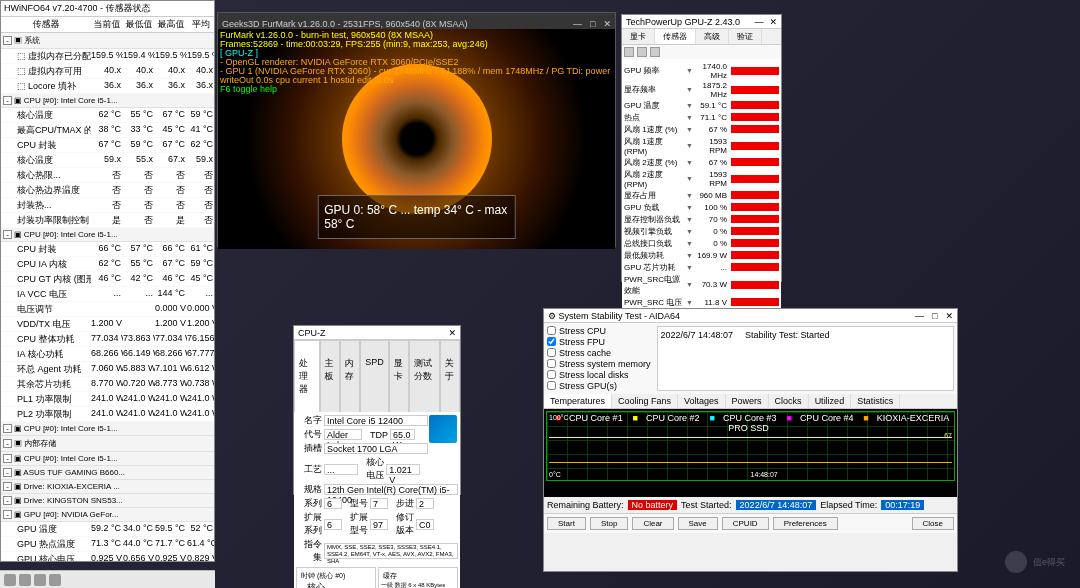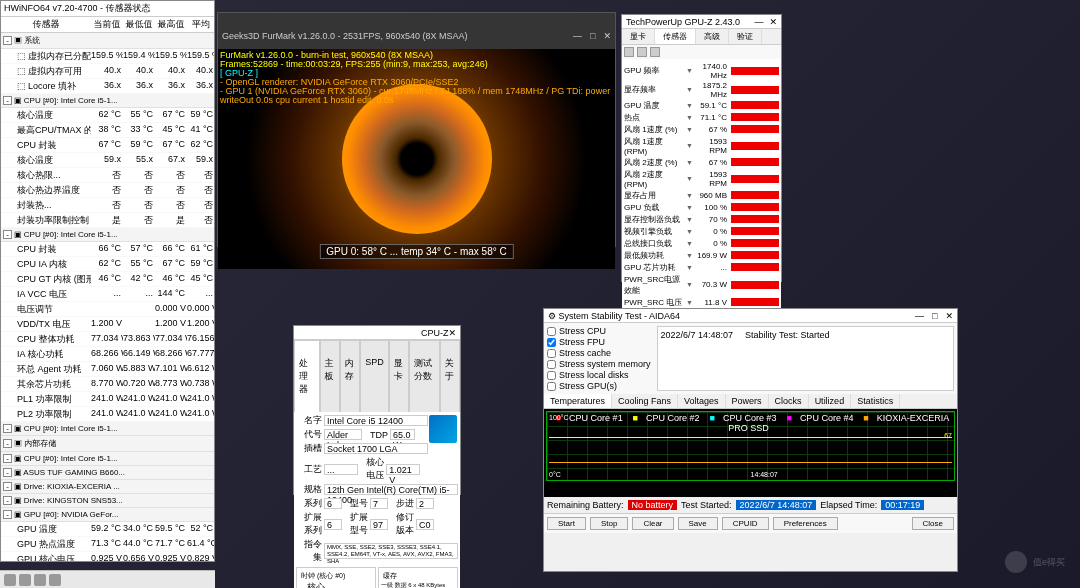--- a/index.html
+++ b/index.html
@@ -13,30 +13,30 @@
 .hwinfo-header span{text-align:center}
 .hwinfo-body{overflow-y:auto;height:530px;background:#fff}
 .hw-section{padding:2px;background:#f4f4f4;border-bottom:1px solid #e0e0e0;font-size:8px;display:flex;align-items:center;gap:2px}
 .hw-row{display:grid;grid-template-columns:90px 32px 32px 32px 28px;font-size:8px;padding:0.5px 0;border-bottom:1px solid #f8f8f8}
 .hw-row span{text-align:right;padding-right:2px;white-space:nowrap;overflow:hidden}
 .hw-row span:first-child{text-align:left;padding-left:16px}
 .hw-expand{display:inline-block;width:9px;height:9px;border:1px solid #888;text-align:center;line-height:7px;font-size:8px;background:#fff}
 
 
 .furmark{position:absolute;left:217px;top:12px;width:399px;height:235px;background:#000;border:1px solid #555}
-.furmark-title{height:16px;background:#353535;color:#ccc;font-size:8px;padding:18px 4px;display:flex;justify-content:space-between}
+.furmark-title{height:16px;background:#353535;color:#ccc;font-size:8px;padding:6px 4px;display:flex;justify-content:space-between}
 .furmark-title .controls{display:flex;gap:8px}
 .furmark-content{position:relative;width:100%;height:220px;background:radial-gradient(circle at 50% 50%,#ff9933 0%,#cc6600 15%,#663300 35%,#331100 55%,#000 75%)}
 .furmark-eye{position:absolute;left:50%;top:50%;transform:translate(-50%,-50%);width:200px;height:180px}
 .furmark-iris{position:absolute;left:50%;top:50%;transform:translate(-50%,-50%);width:150px;height:150px;border-radius:50%;background:radial-gradient(circle,#000 15%,#4a2800 20%,#8b5a2b 35%,#d2691e 50%,#ff8c00 65%,#ffa500 80%)}
 .furmark-info{position:absolute;top:2px;left:2px;color:#0f0;font-size:7px;line-height:9px;font-family:monospace}
 .furmark-info .yellow{color:#ff0}
 .furmark-info .cyan{color:#0ff}
 .furmark-info .orange{color:#fa0}
-.furmark-gpu-box{position:absolute;bottom:10px;left:50%;transform:translateX(-50%);border:1px solid #666;background:rgba(0,0,0,0.5);color:#fff;font-size:10px;padding:1px 6px}
+.furmark-gpu-box{position:absolute;bottom:10px;left:50%;transform:translateX(-50%);border:1px solid #666;background:rgba(0,0,0,0.5);color:#fff;font-size:12px;padding:7px 6px}
 
 
 .gpuz{position:absolute;left:621px;top:14px;width:161px;height:268px;background:#f0f0f0;border:1px solid #888}
 .gpuz-title{height:14px;background:#fff;border-bottom:1px solid #ccc;font-size:8px;padding:1px 4px;display:flex;justify-content:space-between;align-items:center}
 .gpuz-title .controls{display:flex;gap:6px}
 .gpuz-tabs{display:flex;background:#f0f0f0;border-bottom:1px solid #ccc}
 .gpuz-tab{padding:2px 8px;font-size:8px;border-right:1px solid #ddd}
 .gpuz-tab.active{background:#fff}
 .gpuz-toolbar{display:flex;padding:2px;gap:3px;background:#f8f8f8}
 .gpuz-toolbar .icon{width:10px;height:10px;background:#ccc;border:1px solid #999}
@@ -45,39 +45,39 @@
 .gpuz-row .label{width:60px;font-size:8px}
 .gpuz-row .dd{width:6px;font-size:7px;color:#666}
 .gpuz-row .val{width:35px;font-size:8px;text-align:right;padding-right:2px}
 .gpuz-row .bar{flex:1;height:8px;background:#e00;position:relative}
 .gpuz-bottom{padding:3px;border-top:1px solid #ccc}
 .gpuz-bottom select{font-size:8px;width:100px}
 .gpuz-bottom button{font-size:8px;padding:0 6px;float:right}
 
 
 .cpuz{position:absolute;left:293px;top:325px;width:168px;height:170px;background:#f0f0f0;border:1px solid #888}
-.cpuz-title{height:14px;background:#fff;border-bottom:1px solid #ccc;font-size:8px;padding:1px 4px;display:flex;justify-content:flex-end;align-items:center}
+.cpuz-title{height:14px;background:#fff;border-bottom:1px solid #ccc;font-size:8px;padding:1px 4px;display:flex;justify-content:space-between;align-items:center}
 .cpuz-tabs{display:flex;background:#f0f0f0;font-size:7px}
 .cpuz-tab{padding:16px 4px;border:1px solid #ccc;border-bottom:none;background:#e8e8e8}
 .cpuz-tab.active{background:#fff}
 .cpuz-body{background:#fff;padding:2px;font-size:7px}
 .cpuz-field{display:flex;align-items:center;margin-bottom:1px}
 .cpuz-field .lbl{width:28px;text-align:right;padding-right:2px}
 .cpuz-field .box{flex:1;background:#fff;border:1px solid #ccc;padding:0 2px;height:11px;line-height:10px}
 .cpuz-group{border:1px solid #ccc;margin:2px 0;padding:2px}
 .cpuz-group-title{font-size:7px;margin-top:-6px;background:#fff;display:inline-block;padding:0 2px}
 .cpuz-logo{width:28px;height:28px;background:linear-gradient(135deg,#0071c5,#00a4e4);float:right;margin:1px;border-radius:2px}
 
 
 .aida{position:absolute;left:543px;top:308px;width:415px;height:264px;background:#f0f0f0;border:1px solid #888}
 .aida-title{height:14px;background:#fff;border-bottom:1px solid #ccc;font-size:8px;padding:1px 4px;display:flex;justify-content:space-between;align-items:center}
 .aida-title .controls{display:flex;gap:8px}
 .aida-top{display:flex;padding:3px;gap:6px;background:#f8f8f8}
 .aida-left{display:flex;flex-direction:column;gap:1px}
-.aida-check{display:flex;align-items:flex-end;gap:3px;font-size:8px}
+.aida-check{display:flex;align-items:flex-start;gap:3px;font-size:8px}
 .aida-check input{width:9px;height:9px}
 .aida-right{border:1px solid #ccc;padding:3px;flex:1;font-size:8px;background:#fff}
 .aida-tabs{display:flex;background:#f0f0f0;font-size:8px;border-bottom:1px solid #ccc}
 .aida-tab{padding:2px 6px;border-right:1px solid #ddd}
 .aida-tab.active{background:#fff}
 .aida-graphs{background:#000;padding:2px}
 .aida-graph{height:70px;background:#000;border:1px solid #0a0;position:relative;margin-bottom:14px}
 .aida-graph-legend{position:absolute;top:1px;width:100%;text-align:center;font-size:7px;color:#fff}
 .aida-graph-legend span{margin:0 4px}
 .aida-graph-line{position:absolute;top:18px;left:2px;right:2px;height:1px;background:#0f0}
@@ -328,20 +328,21 @@
     <div class="furmark-content">
       <div class="furmark-eye">
           <div class="furmark-iris"></div>
         </div>
       <div class="furmark-info">
         <div class="yellow">FurMark v1.26.0.0 - burn-in test, 960x540 (8X MSAA)</div>
         <div class="yellow">Frames:52869 - time:00:03:29, FPS:255 (min:9, max:253, avg:246)</div>
         <div class="cyan">[ GPU-Z ]</div>
         <div class="orange">- OpenGL renderer: NVIDIA GeForce RTX 3060/PCIe/SSE2</div>
         <div class="orange">- GPU 1 (NVIDIA GeForce RTX 3060) - cur 1748MHz / TJ 188% / mem 1748MHz / PG TDi: power writeOut 0.0s cpu current 1 hostid edit, 0.0s</div>
+        <div>F6 toggle help</div>
       </div>
       <div class="furmark-gpu-box">GPU 0: 58° C  ... temp 34° C - max 58° C</div>
     </div>
   </div>
 
   <div class="gpuz">
     <div class="gpuz-title">
       <span>TechPowerUp GPU-Z 2.43.0</span>
       <div class="controls">
           <span>—</span>

